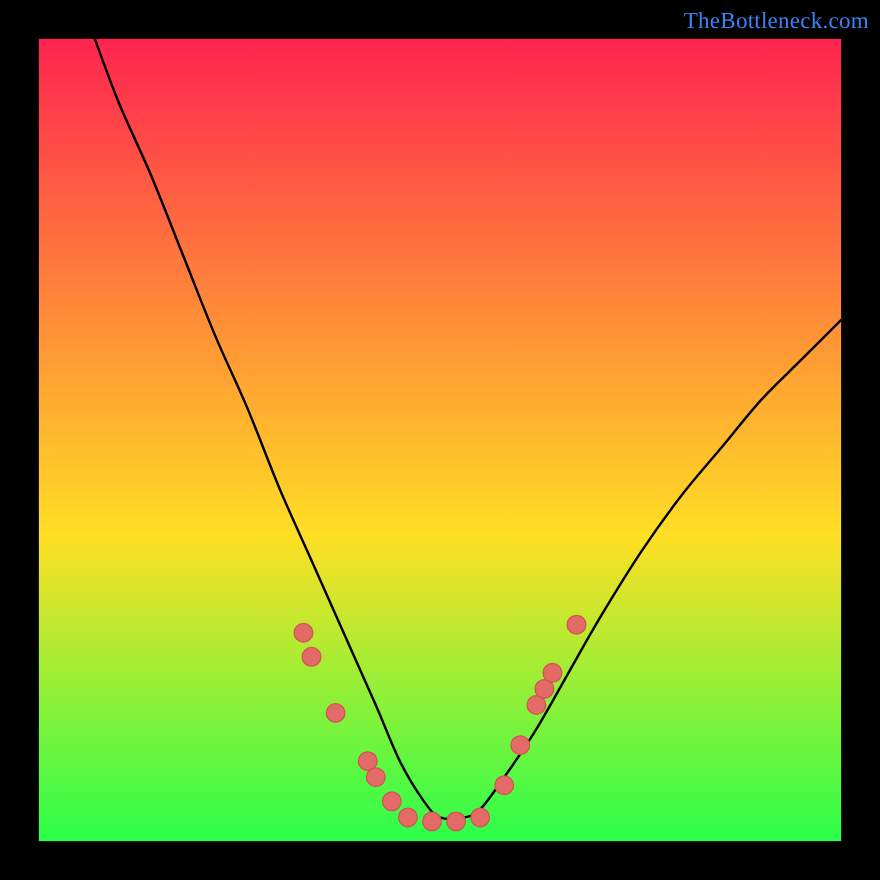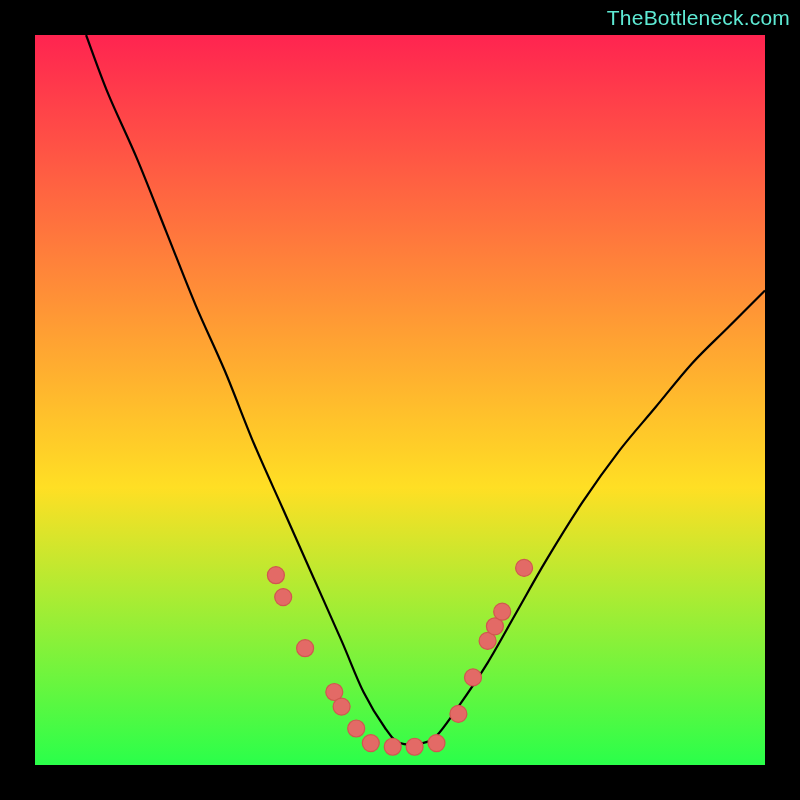--- a/index.html
+++ b/index.html
@@ -39,25 +39,26 @@
     left: 0;
     top: 0;
     width: 730px;
     height: 730px;
     pointer-events: none;
   }
   .watermark {
     position: absolute;
     right: 10px;
     top: 6px;
-    color: #5eead4;
+    color: #3b82f6;
     font-size: 21px;
     font-weight: 500;
     letter-spacing: 0.2px;
     user-select: none;
+    font-family: Liberation Serif, serif;
   }
   circle.marker {
     fill: #e36a66;
     stroke: #d15650;
     stroke-width: 1.2;
   }
   path.curve-line {
     fill: none;
     stroke: #000;
     stroke-width: 2.2;

